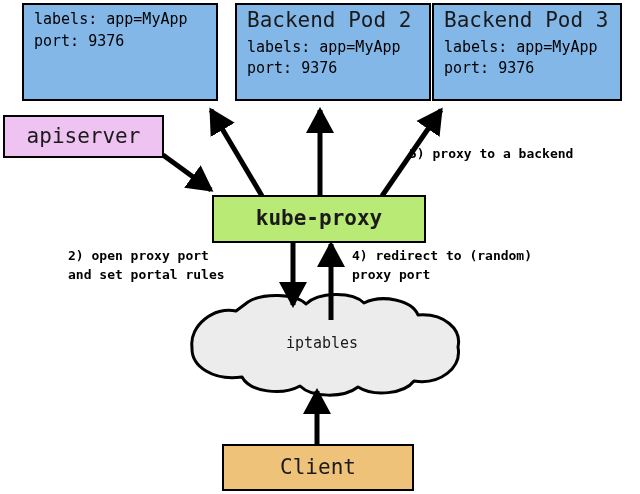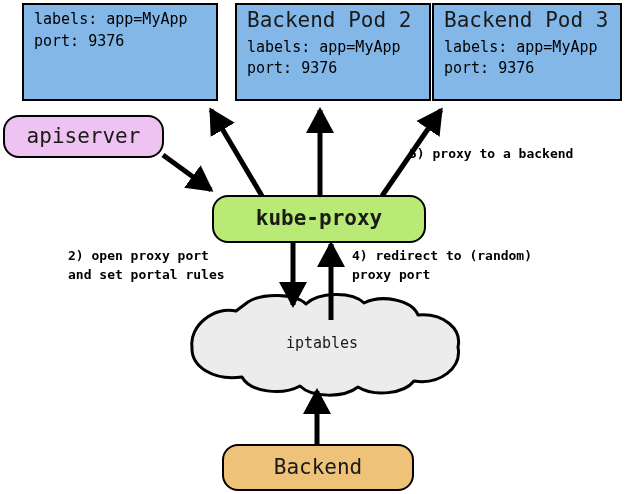--- a/index.html
+++ b/index.html
@@ -27,21 +27,20 @@
     box-sizing: border-box;
     border: 2px solid #000000;
     display: flex;
     flex-direction: column;
     justify-content: center;
     z-index: 5;
   }
   .node.center {
     align-items: center;
     text-align: center;
-    border-radius: 16px;
   }
   .node-title {
     font-family: "DejaVu Sans Mono", monospace;
     font-size: 21px;
     color: #1a1a1a;
     line-height: 1.12;
     white-space: nowrap;
   }
   .node-line {
     font-family: "DejaVu Sans Mono", monospace;
@@ -175,21 +174,21 @@
 
   <div class="node center" id="apiserver">
     <div class="node-title">apiserver</div>
   </div>
 
   <div class="node center" id="kubeproxy">
     <div class="node-title">kube-proxy</div>
   </div>
 
   <div class="node center" id="client">
-    <div class="node-title">Backend</div>
+    <div class="node-title">Client</div>
   </div>
 
   <div class="cloud-label">iptables</div>
 
   <div class="anno" id="anno2">2) open proxy port
 and set portal rules</div>
   <div class="anno" id="anno4">4) redirect to (random)
 proxy port</div>
   <div class="anno" id="anno5">5) proxy to a backend</div>
 

